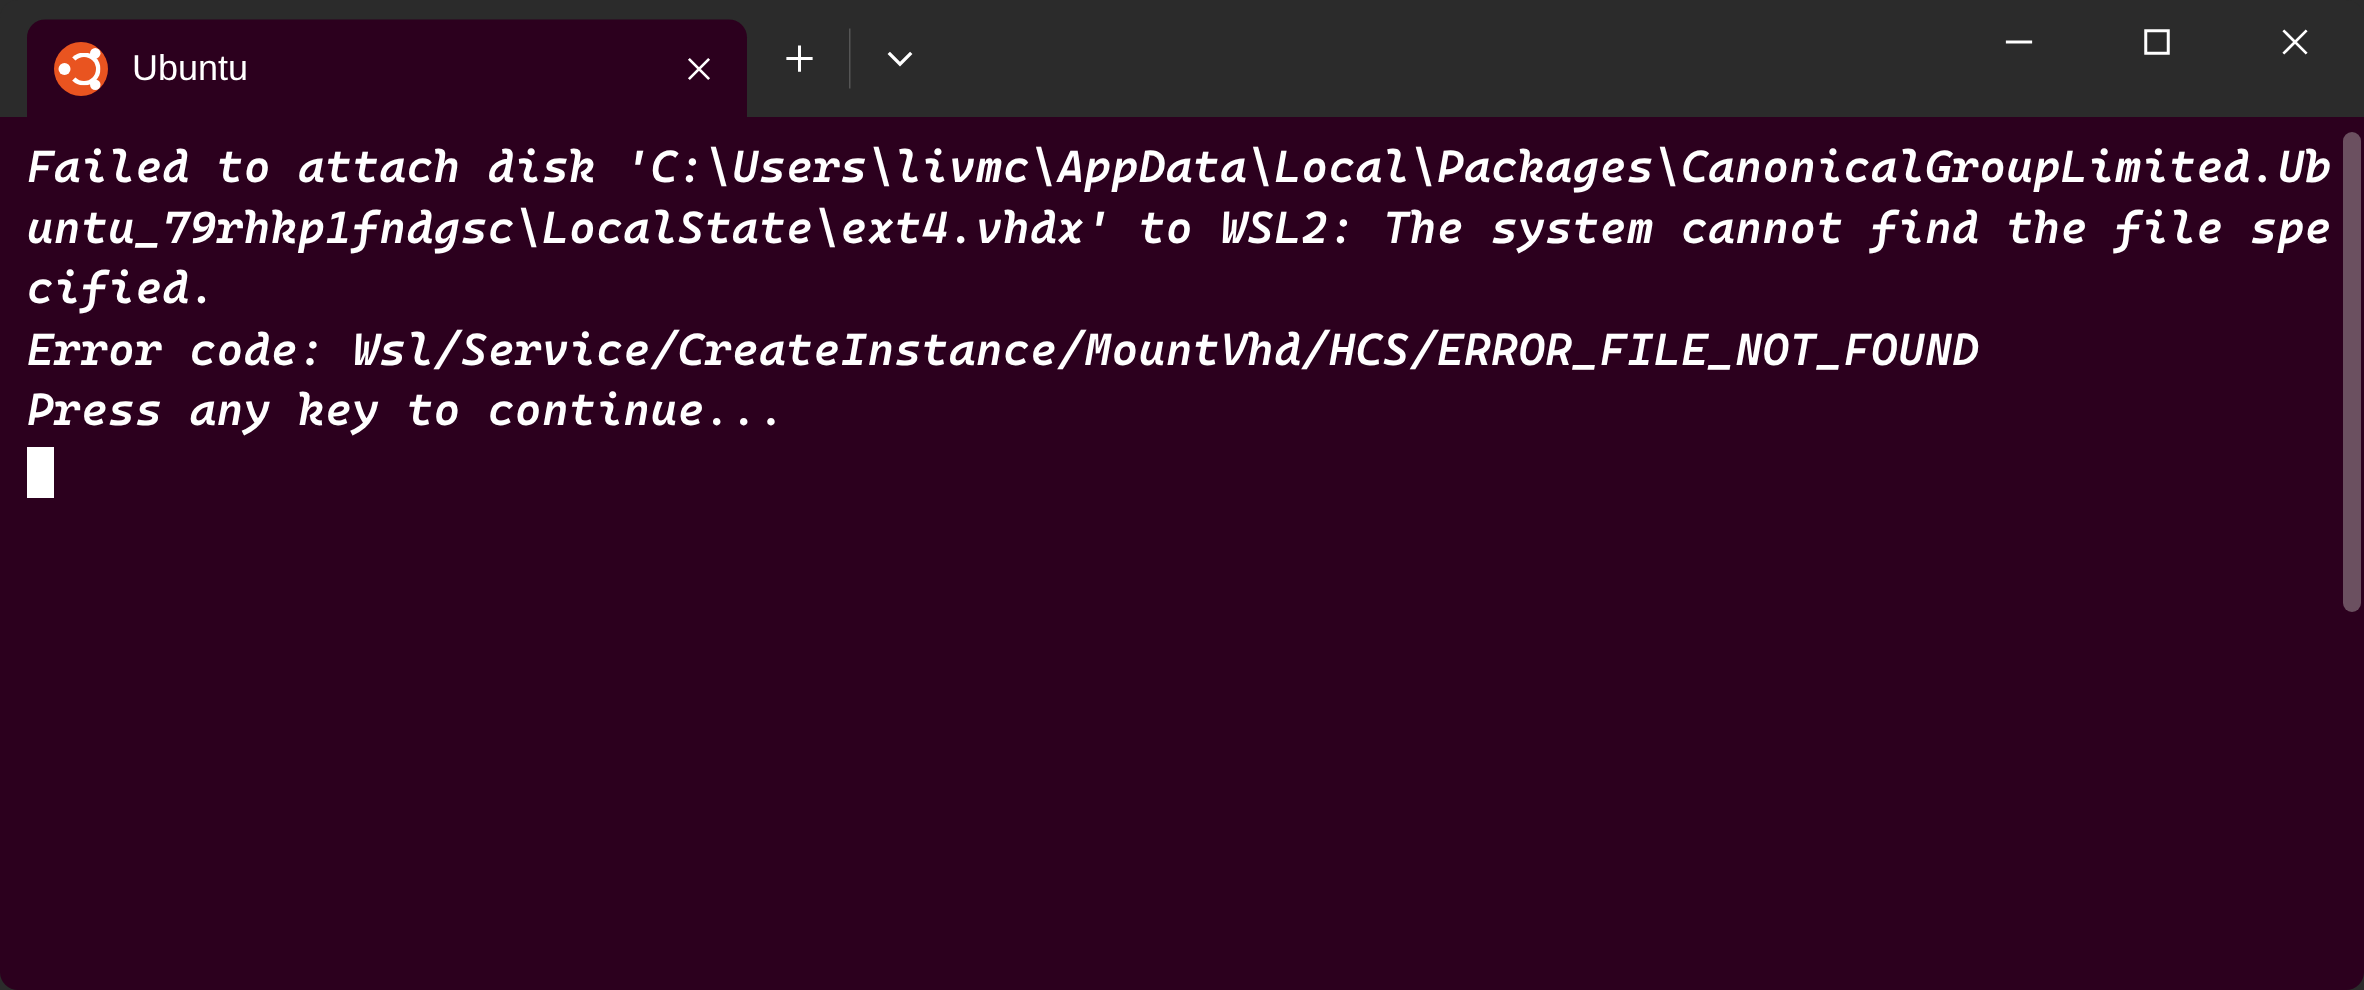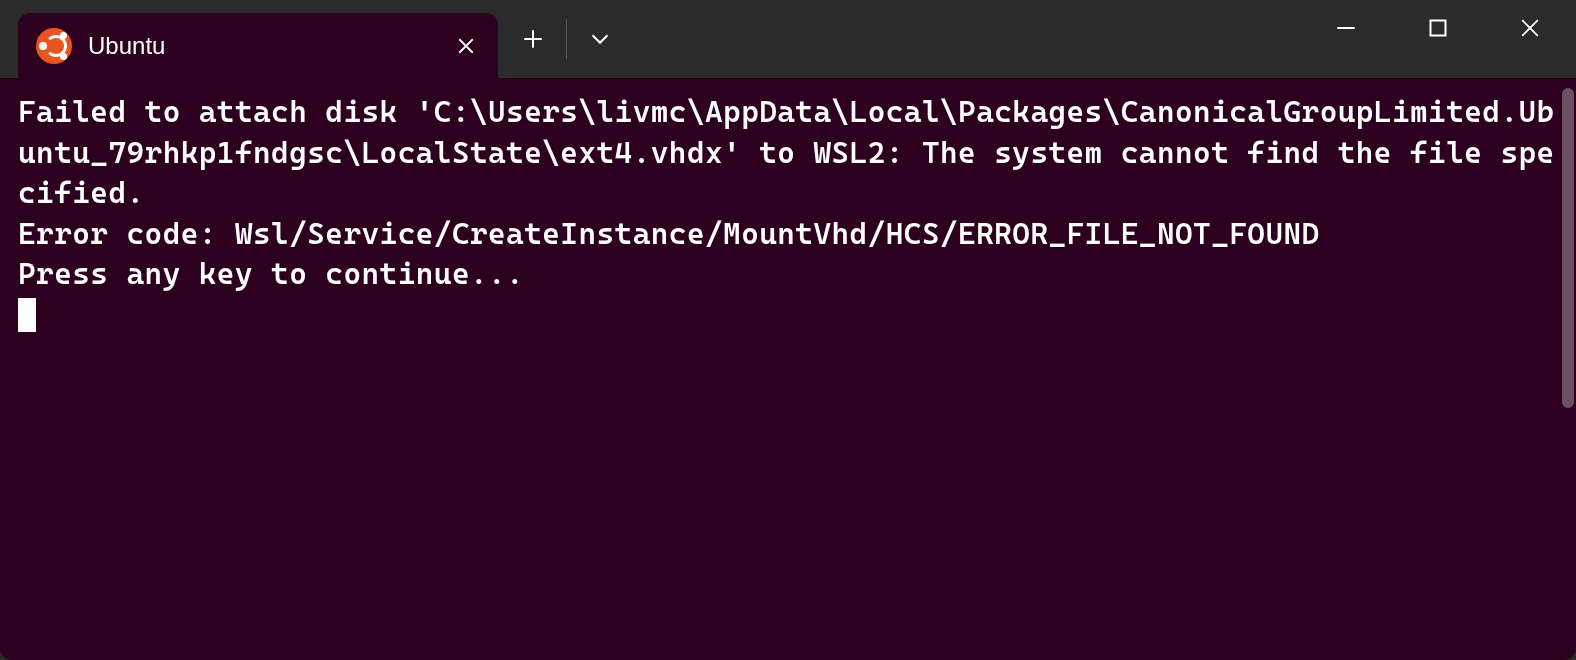--- a/index.html
+++ b/index.html
@@ -159,20 +159,21 @@
     }
     .terminal-text {
       color: #ffffff;
       font-family: 'Cascadia Mono', 'Consolas', 'Courier New', monospace;
       font-size: 30px;
       font-weight: 600;
       line-height: 1.35;
       white-space: pre-wrap;
       word-break: break-all;
       letter-spacing: 0.5px;
+      font-style: italic;
     }
     .cursor {
       display: inline-block;
       width: 18px;
       height: 34px;
       background: #ffffff;
       vertical-align: text-bottom;
     }
     .scrollbar {
       position: absolute;

